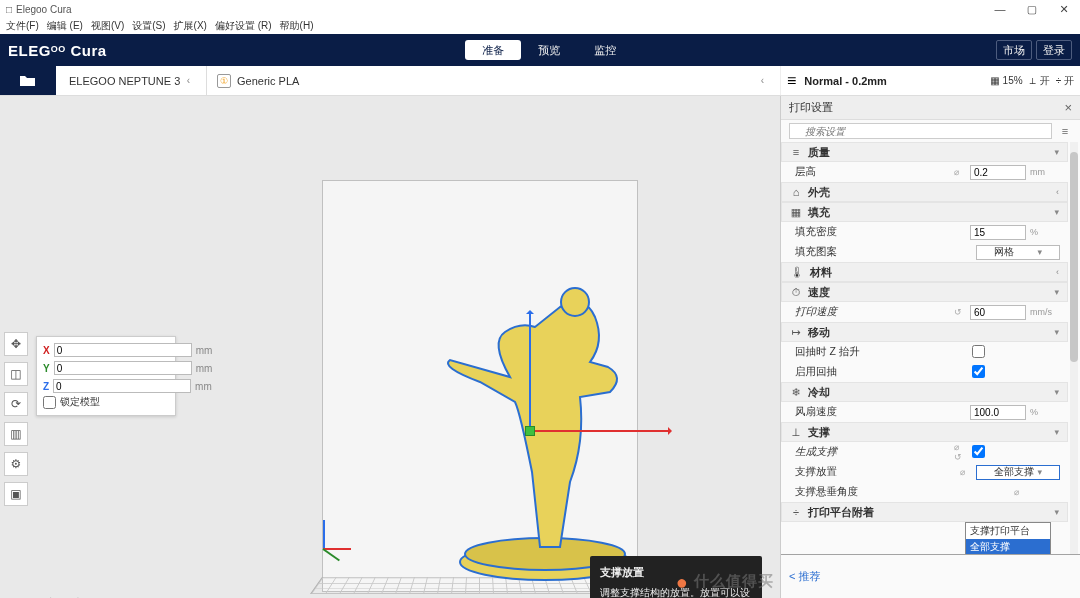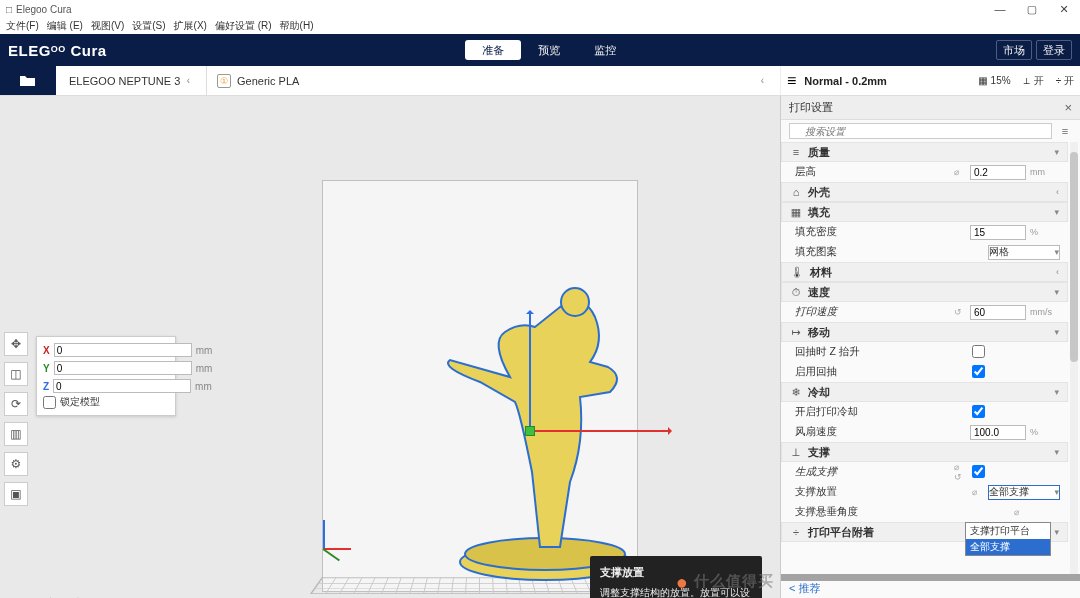--- a/index.html
+++ b/index.html
@@ -23,21 +23,21 @@
   .subbar { height: 30px; display: flex; align-items: stretch; border-bottom: 1px solid #ddd; background: #f4f4f4; }
   .subbar .filebtn { width: 56px; background: #0a1d46; display: flex; align-items: center; justify-content: center; }
   .filebtn svg { fill: #fff; }
   .subcell { display: flex; align-items: center; padding: 0 10px; font-size: 11px; color: #333; background: #fff; }
   .subcell.printer { width: 150px; border-left:3px solid #fff;}
   .chev { margin-left: auto; font-size: 10px; color: #888; padding:0 6px;}
   .subcell.material { flex: 1; }
   .maticon { width: 14px; height: 14px; border: 1px solid #999; border-radius: 2px; margin-right: 6px; display:flex; align-items:center; justify-content:center; font-size:9px; color:#f0a020; background:#fff;}
   .rightcell { width: 300px; display: flex; align-items: center; background:#fff; border-left:1px solid #eee;}
   .rightcell .rlabel { font-size: 11px; color: #222; padding-left:8px; font-weight:600;text-align:right;}
-  .rightcell .rmisc { margin-left:auto; display:flex; align-items:center; gap:12px; padding-right:6px; font-size:10px; color:#333;}
+  .rightcell .rmisc { margin-left:auto; display:flex; align-items:center; gap:6px; padding-right:6px; font-size:10px; color:#333;}
   .rightcell .rmisc .pct::before { content:"▦ "; }
   
   .main { position: relative; height: 502px; display: flex; }
   .viewport { position: relative; flex: 1; background: #e9e9e9; overflow:hidden;}
   .buildplate { position:absolute; left:322px; top:84px; width:316px; height:412px; background:#f5f5f5; border:1px solid #c0c0c0;}
   .baseplate { position:absolute; left:310px; top:450px; width:340px; height:48px; }
   .baseplate .grid { width:100%; height:100%; background:
     repeating-linear-gradient(0deg,#c8c8c8 0 1px,transparent 1px 14px),
     repeating-linear-gradient(90deg,#c8c8c8 0 1px,transparent 1px 14px);
     transform: perspective(600px) rotateX(68deg); transform-origin: bottom center;
@@ -93,27 +93,27 @@
   .cat .cicon { width:12px; text-align:center; color:#555;}
   .cat .carrow { margin-left:auto; color:#888; font-size:9px;}
   .setrow { display:flex; align-items:center; height:20px; padding:0 8px 0 14px; gap:4px; font-size:10.5px;}
   .setrow.italic .sname { font-style:italic;}
   .setrow .sname { flex:1; white-space:nowrap; overflow:hidden; text-overflow:ellipsis;}
   .setrow .link { width:12px; color:#aaa; font-size:9px;}
   .setrow .sval { width:56px; height:15px; border:1px solid #bbb; font-size:10px; padding:0 3px; background:#fff;}
   .setrow .sunit { width:30px; color:#999; font-size:9px; text-align:left;}
   .setrow .chk { width:56px; text-align:left;}
   .setrow .chk input { margin-left:2px;}
-  .setrow .sel { width:72px; height:15px; border:1px solid #bbb; font-size:10px; padding:0 0; background:#fff; display:flex; align-items:center;}
+  .setrow .sel { width:84px; height:15px; border:1px solid #bbb; font-size:10px; padding:0 17px; background:#fff; display:flex; align-items:center;}
   .setrow .sel::after { content:"▾"; margin-left:auto; color:#888; font-size:9px;}
   
   .dropdown { position:absolute; right:29px; top:380px; width:86px; background:#fff; border:1px solid #888; font-size:10px; z-index:30;}
   .dropdown .opt { padding:1px 4px;}
   .dropdown .opt.hl { background:#2b6ed0; color:#fff;}
-  .foot { height:24px; border-top:7px solid #a3a3a3; display:flex; align-items:flex-start; padding:0 8px; font-size:11px; color:#2b6ed0;}
+  .foot { height:44px; border-top:1px solid #a3a3a3; display:flex; align-items:center; padding:0 8px; font-size:11px; color:#2b6ed0;}
   .foot::after { content:""; margin-left:auto;}
   .scrollbar { position:absolute; right:2px; top:0; width:8px; height:100%; background:#f0f0f0;}
   .scrollbar .thumb { position:absolute; left:0; width:8px; background:#c7c7c7; border-radius:4px;}
   
   .watermark { position:absolute; right:6px; bottom:4px; font-size:15px; color:rgba(120,120,120,.55); font-weight:bold; letter-spacing:1px;}
   .watermark .dot { color:#e74; font-size:20px; vertical-align:-3px;}
   
   .figure { position:absolute; left:420px; top:176px; width:230px; height:310px;}
   .figure svg { width:100%; height:100%;}
 </style>
@@ -325,25 +325,20 @@
           <span class="chk"><input type="checkbox" checked="" style=""></span>
           <span class="sunit"></span>
         </div>
 
       <div class="cat">
           <span class="cicon">❄</span>
           <b>冷却</b>
           <span class="carrow">▾</span>
         </div>
       <div class="setrow">
-          <span class="sname">开启打印冷却</span>
-          <span class="chk"><input type="checkbox" checked="" style=""></span>
-          <span class="sunit"></span>
-        </div>
-      <div class="setrow">
           <span class="sname">风扇速度</span>
           <span class="link"></span>
           <input class="sval" value="100.0" style="">
           <span class="sunit">%</span>
         </div>
 
       <div class="cat">
           <span class="cicon">⟂</span>
           <b>支撑</b>
           <span class="carrow">▾</span>

